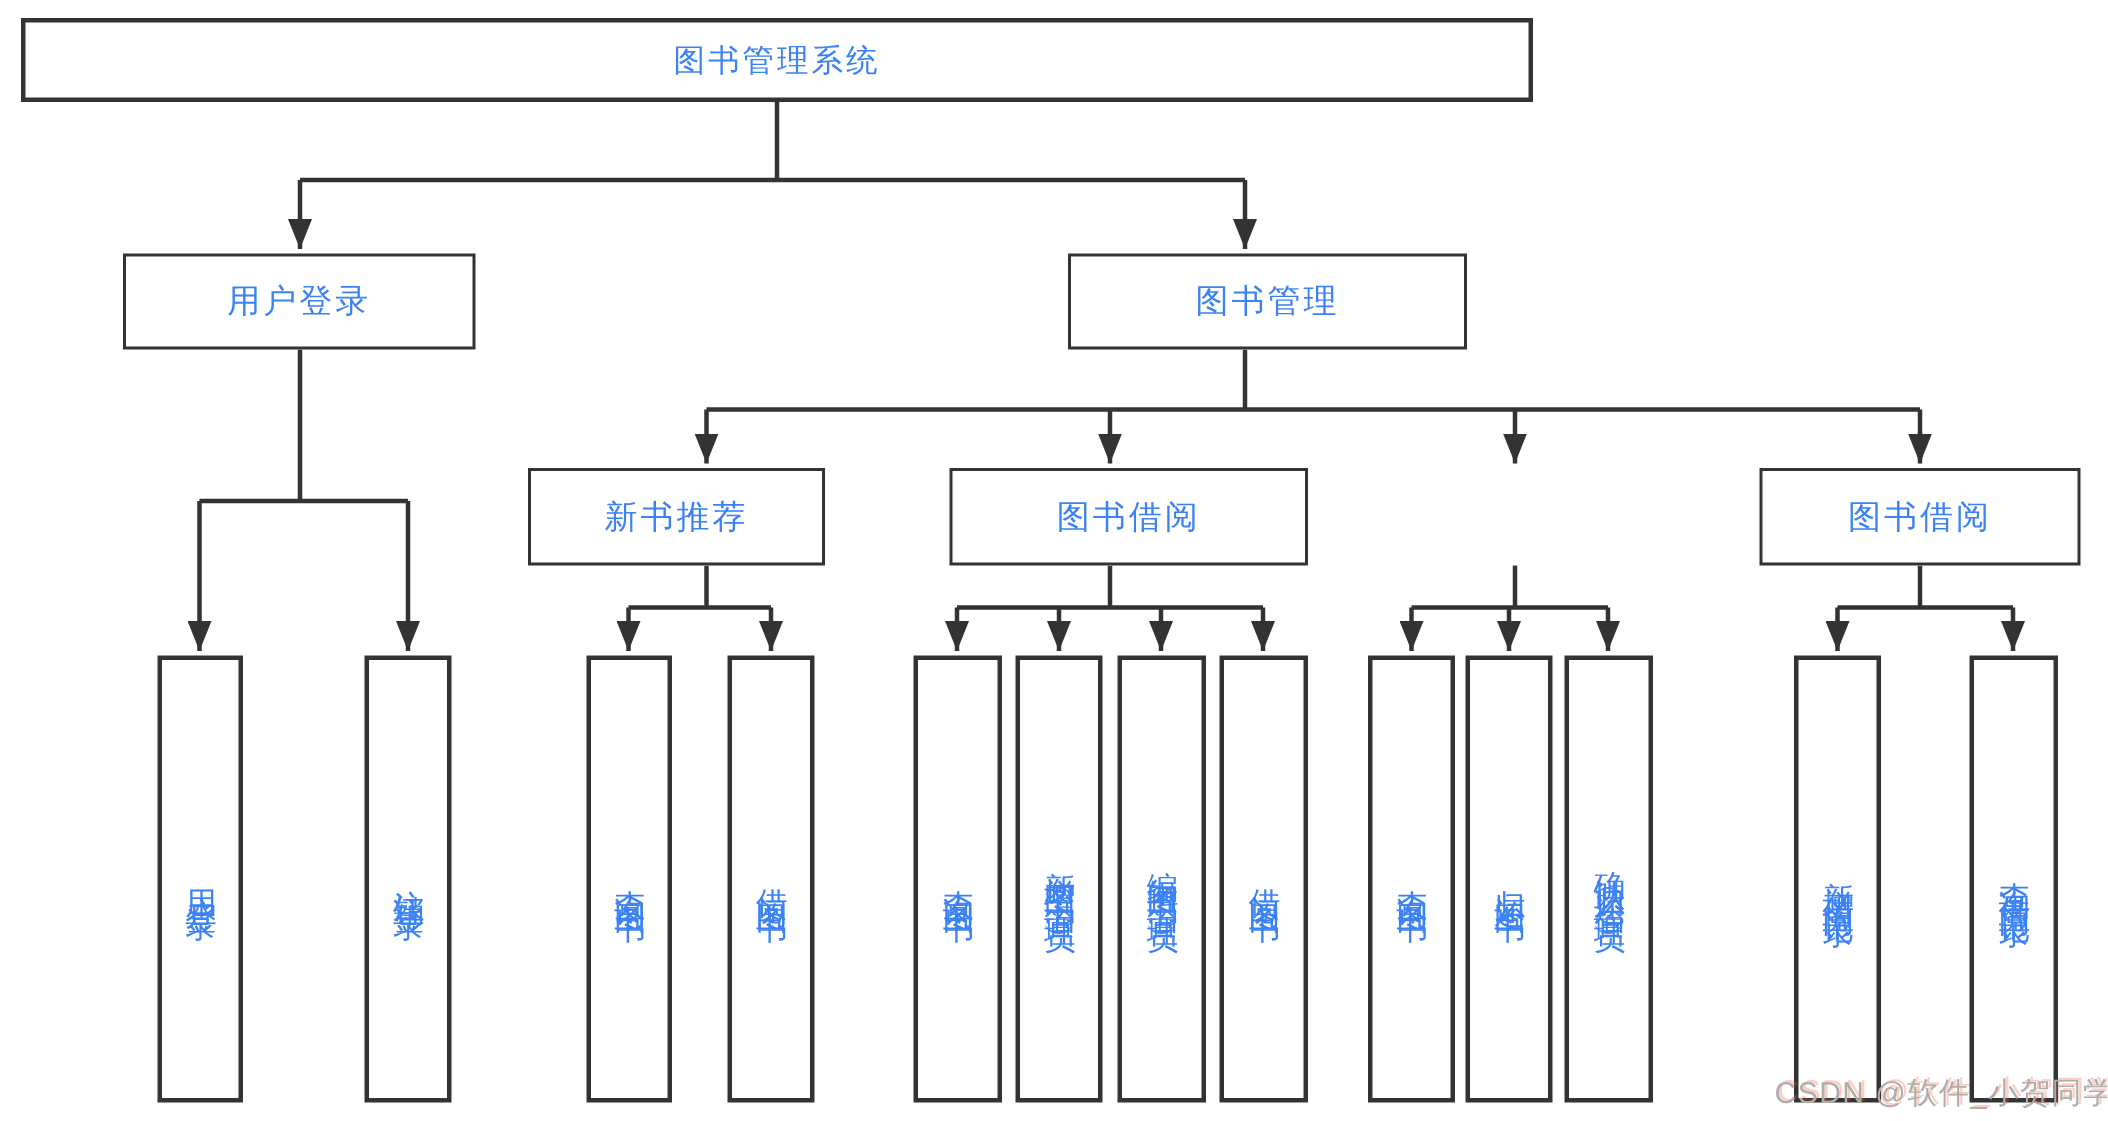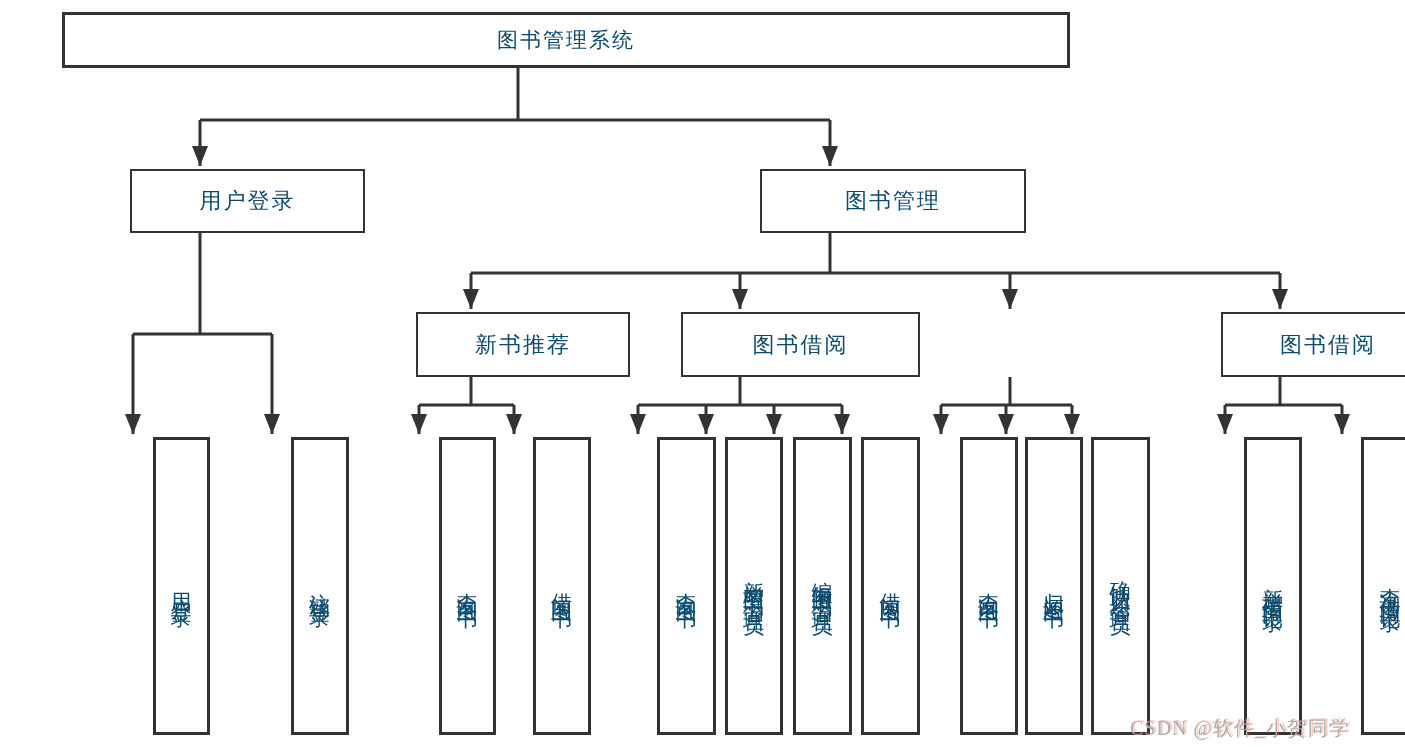--- a/index.html
+++ b/index.html
@@ -21,55 +21,53 @@
     top: 0;
     width: 1405px;
     height: 747px;
     pointer-events: none;
   }
   .node {
     position: absolute;
     box-sizing: border-box;
     background: #ffffff;
     border: 2px solid #333333;
-    color: #0c4a6e;
+    color: #3b82f6;
     display: flex;
     align-items: center;
     justify-content: center;
     text-align: center;
-    margin-left: 48px;
   }
   .hnode {
     font-size: 22px;
     letter-spacing: 2px;
   }
   .root-node {
     font-size: 21px;
     border-width: 3px;
   }
   .vnode {
     border-width: 3px;
     font-size: 21px;
     writing-mode: vertical-rl;
     text-orientation: mixed;
     letter-spacing: 5px;
     line-height: 1;
     padding: 4px 0;
   }
   .watermark {
     position: absolute;
-    left: 1130px;
+    left: 1183px;
     top: 715px;
     width: 220px;
     font-size: 20px;
     color: #adadad;
     text-shadow: 2px -1px 0 rgba(252, 85, 49, 0.30);
     white-space: nowrap;
     letter-spacing: 1px;
-    font-family: Liberation Serif, serif;
   }
   path.stem {
     fill: none;
     stroke: #333333;
     stroke-width: 3;
   }
 </style>
 </head>
 <body>
 
@@ -135,21 +133,21 @@
       <path class="stem" d="M1225,405 L1225,434" marker-end="url(#arrow)"></path>
       <path class="stem" d="M1342,405 L1342,434" marker-end="url(#arrow)"></path>
     </g>
   </svg>
 
   <div class="node hnode root-node" style="left:14px; top:12px; width:1008px; height:56px;">图书管理系统</div>
 
   <div class="node hnode" style="left:82px; top:169px; width:235px; height:64px;">用户登录</div>
   <div class="node hnode" style="left:712px; top:169px; width:266px; height:64px;">图书管理</div>
 
-  <div class="node hnode" style="left:368px; top:312px; width:214px; height:65px;">新书推荐</div>
+  <div class="node hnode" style="left:352px; top:312px; width:198px; height:65px;">新书推荐</div>
   <div class="node hnode" style="left:633px; top:312px; width:239px; height:65px;">图书借阅</div>
   <div class="node hnode" style="left:1173px; top:312px; width:214px; height:65px;">图书借阅</div>
 
   <div class="node vnode" style="left:105px; top:437px; width:57px; height:298px;">用户登录</div>
   <div class="node vnode" style="left:243px; top:437px; width:58px; height:298px;">注销登录</div>
 
   <div class="node vnode" style="left:391px; top:437px; width:57px; height:298px;">查询图书</div>
   <div class="node vnode" style="left:485px; top:437px; width:58px; height:298px;">借阅图书</div>
 
   <div class="node vnode" style="left:609px; top:437px; width:59px; height:298px;">查询图书</div>

